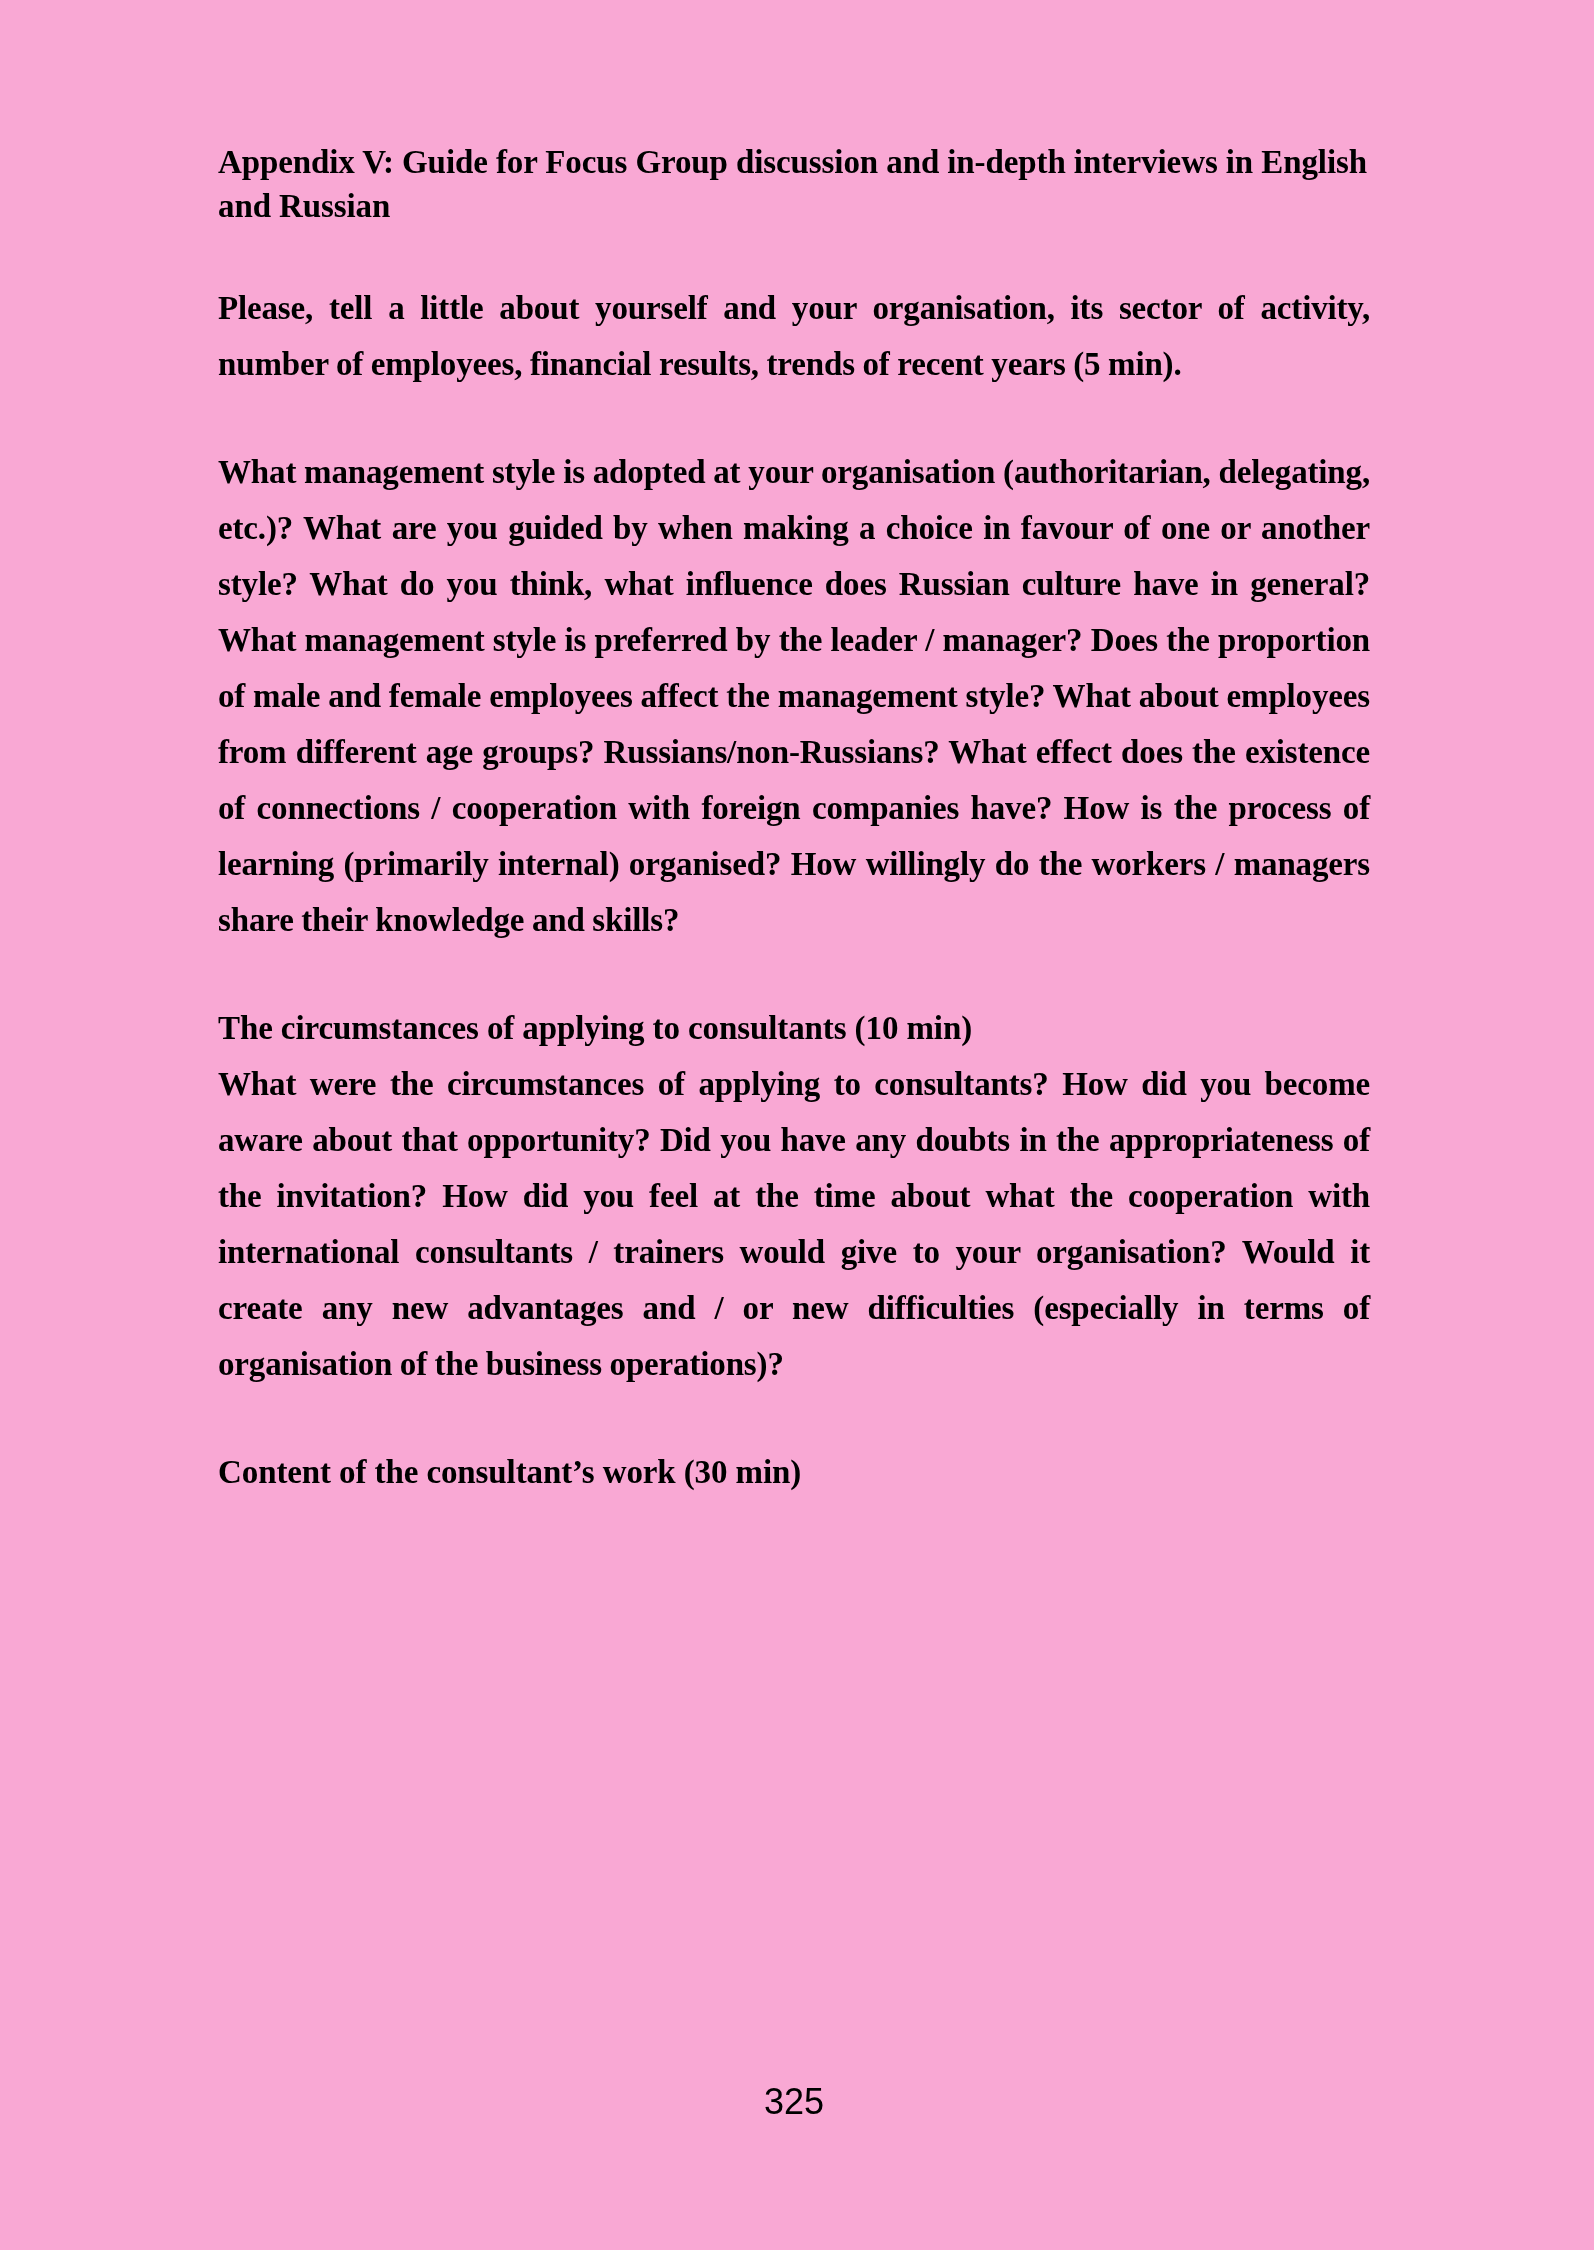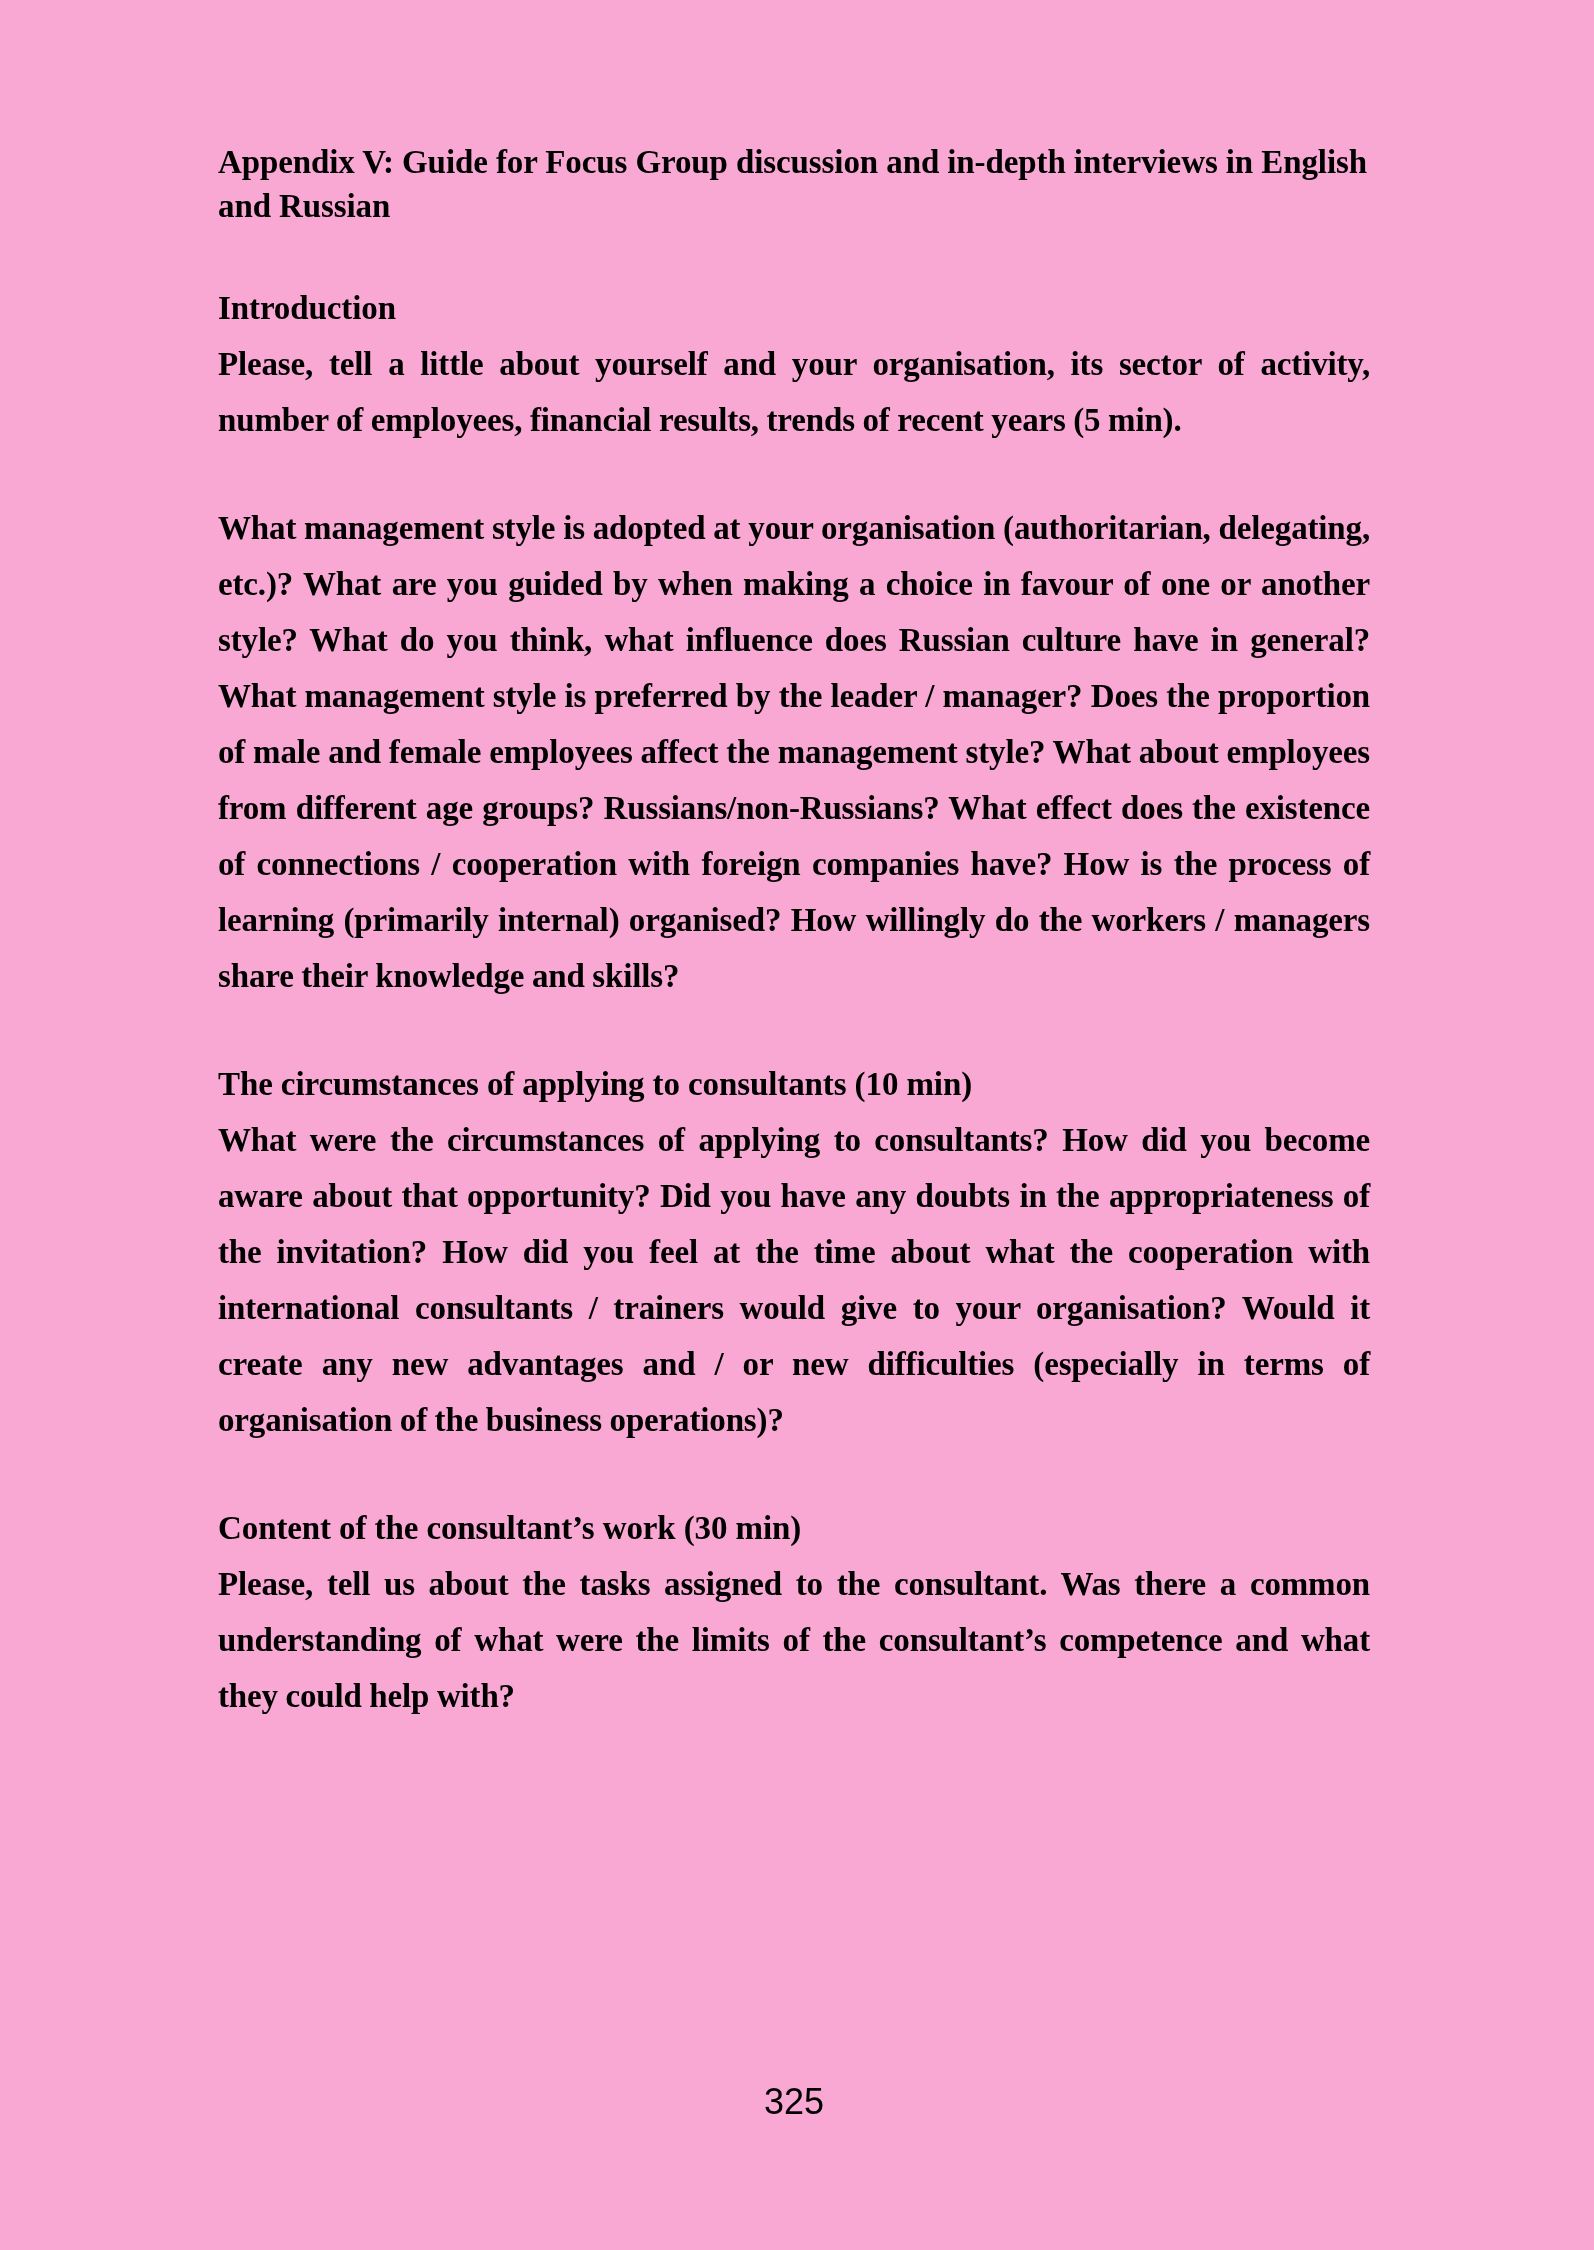--- a/index.html
+++ b/index.html
@@ -67,34 +67,32 @@
 </style>
 </head>
 <body>
 
 <div class="page">
   <div class="content">
 
     <h1 class="doc-title">Appendix V: Guide for Focus Group discussion and in-depth interviews in English and Russian</h1>
 
     <section class="section">
-      <h2 class="section-heading">Introduction</h2>
       <p class="body-para">Please, tell a little about yourself and your organisation, its sector of activity, number of employees, financial results, trends of recent years (5 min).</p>
     </section>
 
     <section class="section">
       <p class="body-para">What management style is adopted at your organisation (authoritarian, delegating, etc.)? What are you guided by when making a choice in favour of one or another style? What do you think, what influence does Russian culture have in general? What management style is preferred by the leader / manager? Does the proportion of male and female employees affect the management style? What about employees from different age groups? Russians/non-Russians? What effect does the existence of connections / cooperation with foreign companies have? How is the process of learning (primarily internal) organised? How willingly do the workers / managers share their knowledge and skills?</p>
     </section>
 
     <section class="section">
       <h2 class="section-heading">The circumstances of applying to consultants (10 min)</h2>
       <p class="body-para">What were the circumstances of applying to consultants? How did you become aware about that opportunity? Did you have any doubts in the appropriateness of the invitation? How did you feel at the time about what the cooperation with international consultants / trainers would give to your organisation? Would it create any new advantages and / or new difficulties (especially in terms of organisation of the business operations)?</p>
     </section>
 
     <section class="section">
       <h2 class="section-heading">Content of the consultant’s work (30 min)</h2>
-      <p class="body-para">Please, tell us about the tasks assigned to the consultant. Was there a common understanding of what were the limits of the consultant’s competence and what they could help with?</p>
     </section>
 
   </div>
 
   <div class="page-number">325</div>
 </div>
 
 </body></html>

